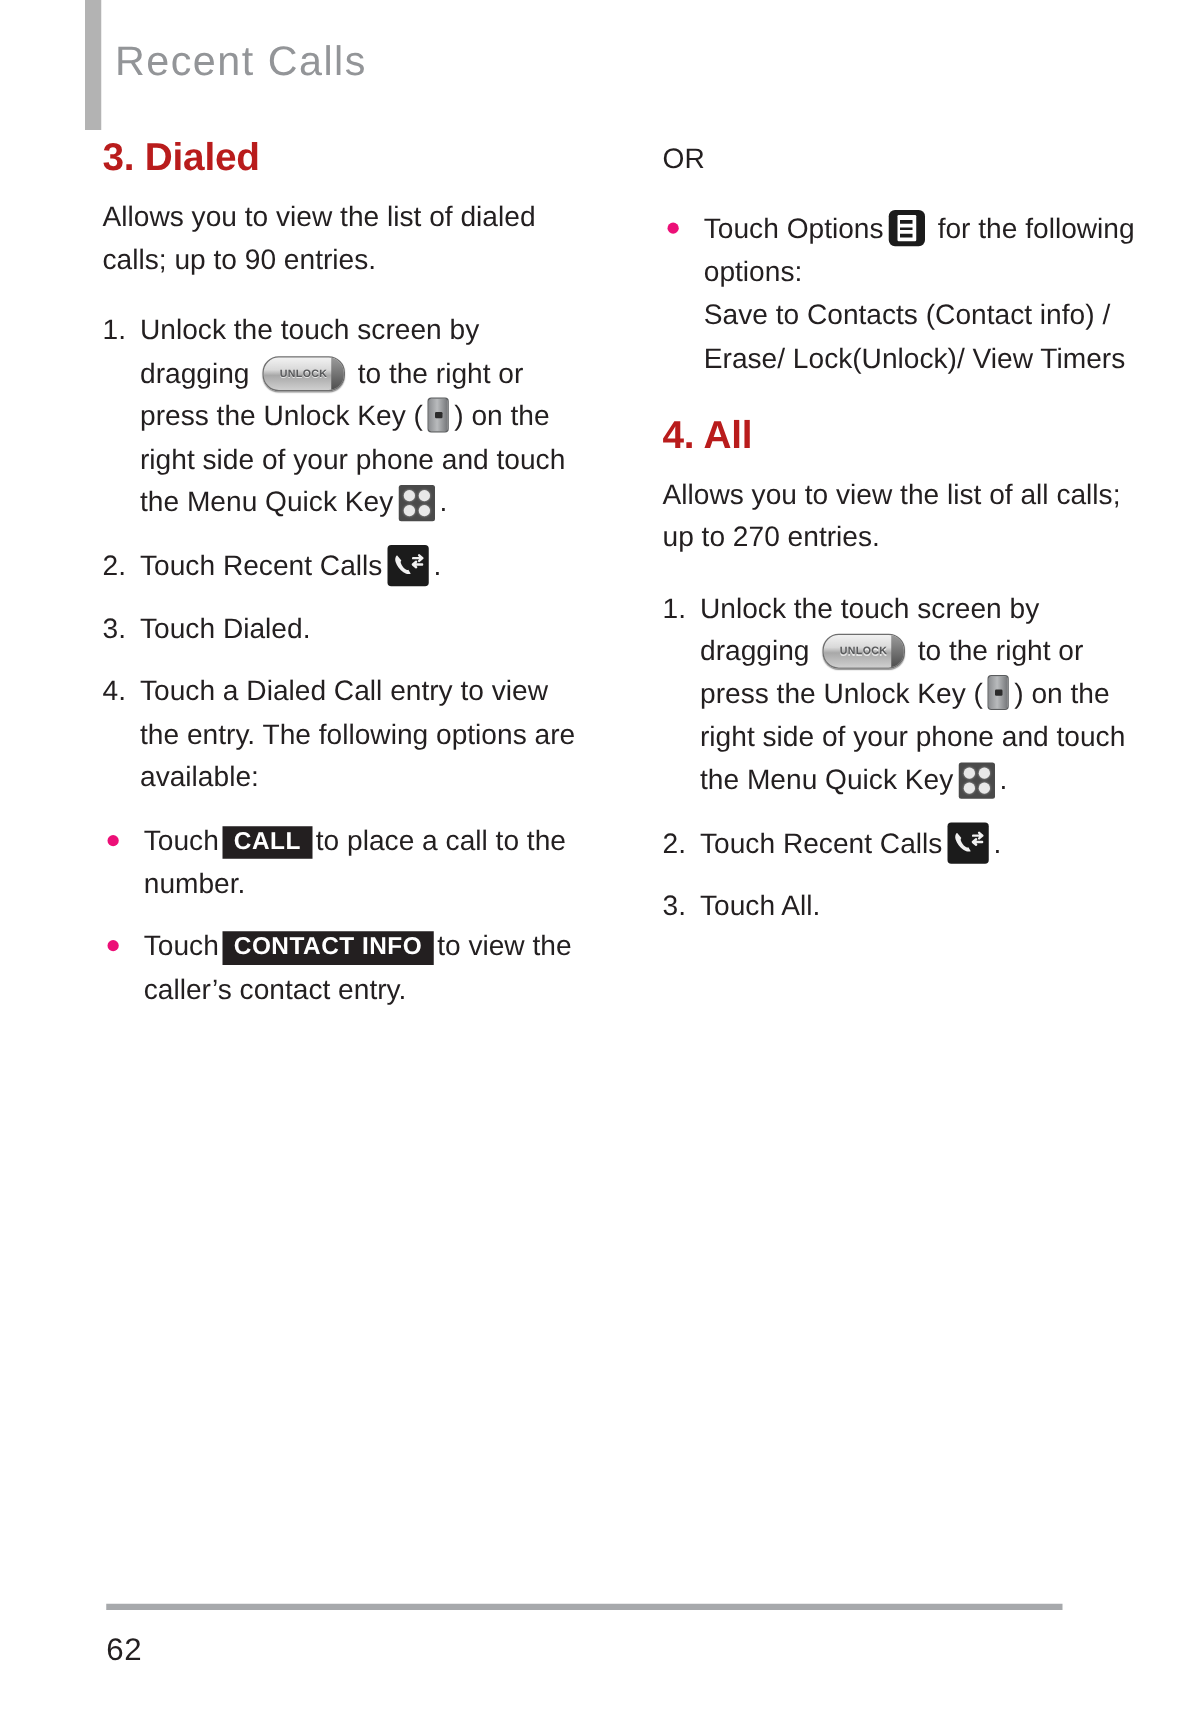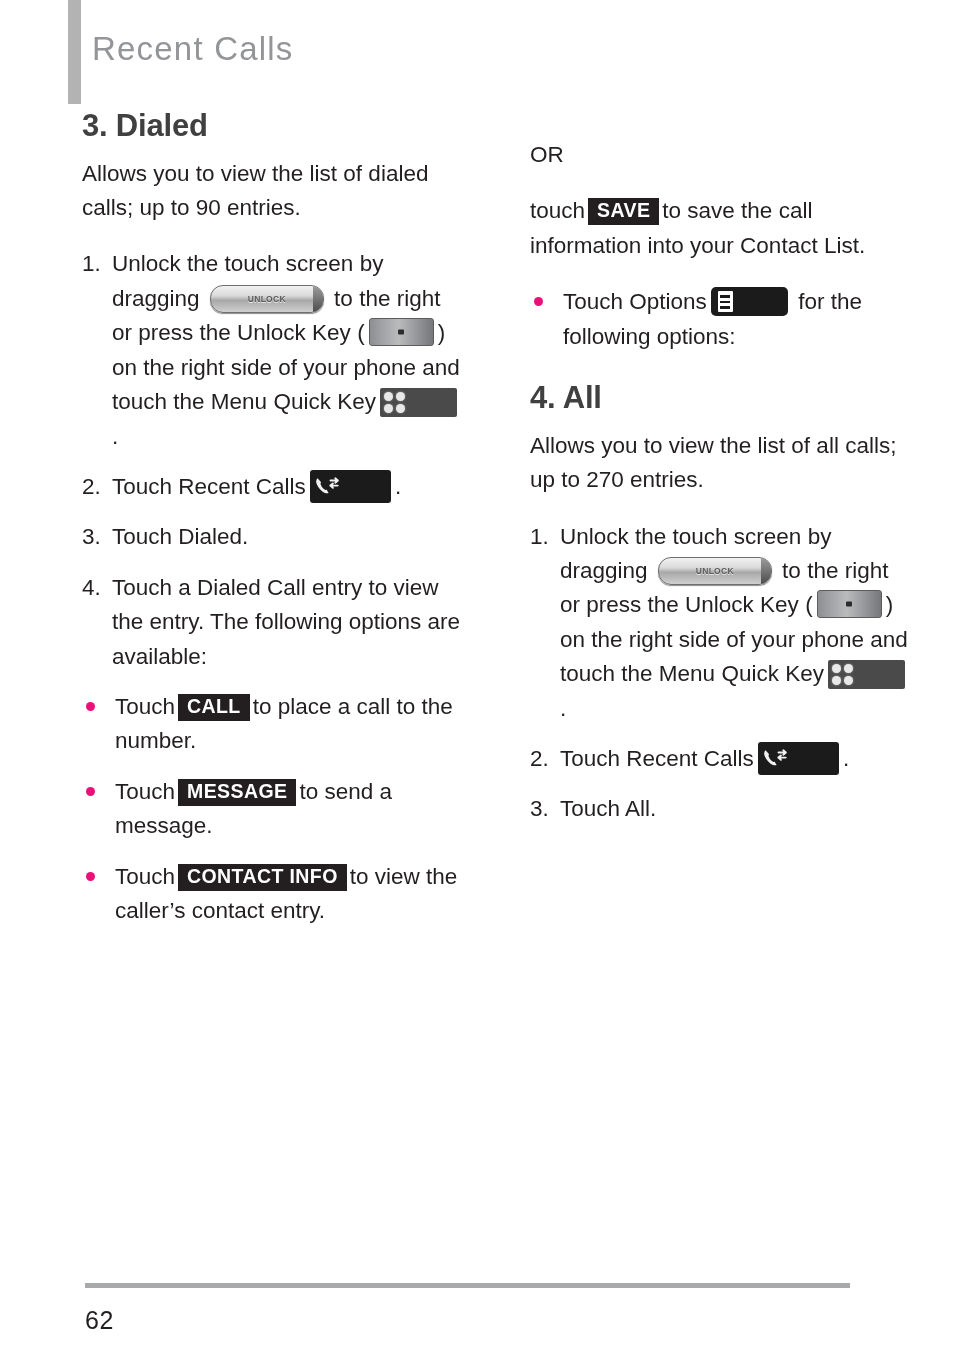--- a/index.html
+++ b/index.html
@@ -48,28 +48,28 @@
     left: 0;
     top: 110px;
     width: 954px;
   }
   .col {
     position: absolute;
     top: 0;
     width: 380px;
   }
   .col-left  { left: 82px; }
-  .col-right { left: 530px; margin-top: 28px; }
+  .col-right { left: 530px; }
 
   
   h2.sec-title {
     margin: 0 0 14px 0;
     font-size: 31px;
     font-weight: 700;
-    color: #404040;
+    color: #b91c1c;
     letter-spacing: -0.2px;
     line-height: 1.05;
   }
   .body-text {
     font-size: 22.5px;
     line-height: 1.53;
     color: #231f20;
     margin: 0 0 16px 0;
   }
   .plain-para { margin-bottom: 22px; }
@@ -132,21 +132,20 @@
     line-height: 1.12;
     vertical-align: 1px;
     margin: 0 3px;
   }
 
   
   .ico {
     display: inline-block;
     vertical-align: -6px;
     margin: 0 4px;
-    padding-left: 48px;
   }
 
   
   .ico-unlock {
     width: 64px;
     height: 26px;
     border-radius: 13px;
     background: linear-gradient(180deg,#f2f2f2 0%, #d9d9d9 38%, #a8a8a8 55%, #cfcfcf 100%);
     border: 1px solid #6e6e6e;
     box-shadow: 0 1px 1px rgba(0,0,0,.45);
@@ -360,44 +359,41 @@
         <span class="num">4.</span><span>Touch a Dialed Call entry to view the entry. The following options are available:</span>
       </li>
 
     </ol>
 
     <ul class="bullets">
       <li>
         <span class="dot"></span><span>Touch</span><span class="keybadge">CALL</span><span>to place a call to the number.</span>
       </li>
       <li>
-        <span class="dot"></span><span>Touch</span><span class="keybadge">MESSAGE</span><span>to send a message.</span>
-      </li>
-      <li>
         <span class="dot"></span><span>Touch</span><span class="keybadge">CONTACT INFO</span><span>to view the caller’s contact entry.</span>
       </li>
     </ul>
 
   </div>
 
   <div class="col col-right">
 
     <p class="body-text" style="margin-bottom:22px;">OR</p>
 
-    <p class="body-text plain-para"><span>touch</span><span class="keybadge">SAVE</span><span>to save the call information into your Contact List.</span></p>
 
     <ul class="bullets" style="margin-bottom:28px;">
       <li>
         <span class="dot"></span><span>Touch</span>
         <b>Options</b><span class="ico ico-options"><span class="sheet">
               <b></b>
               <b></b>
               <b></b>
             </span></span>
         <span>for the following options:</span>
+        <b style="display:block;">Save to Contacts (Contact info) / Erase/ Lock(Unlock)/ View Timers</b>
       </li>
     </ul>
 
     <h2 class="sec-title">4. All</h2>
 
     <p class="body-text plain-para">Allows you to view the list of all calls; up to 270 entries.</p>
 
     <ol class="steps">
 
       <li>

